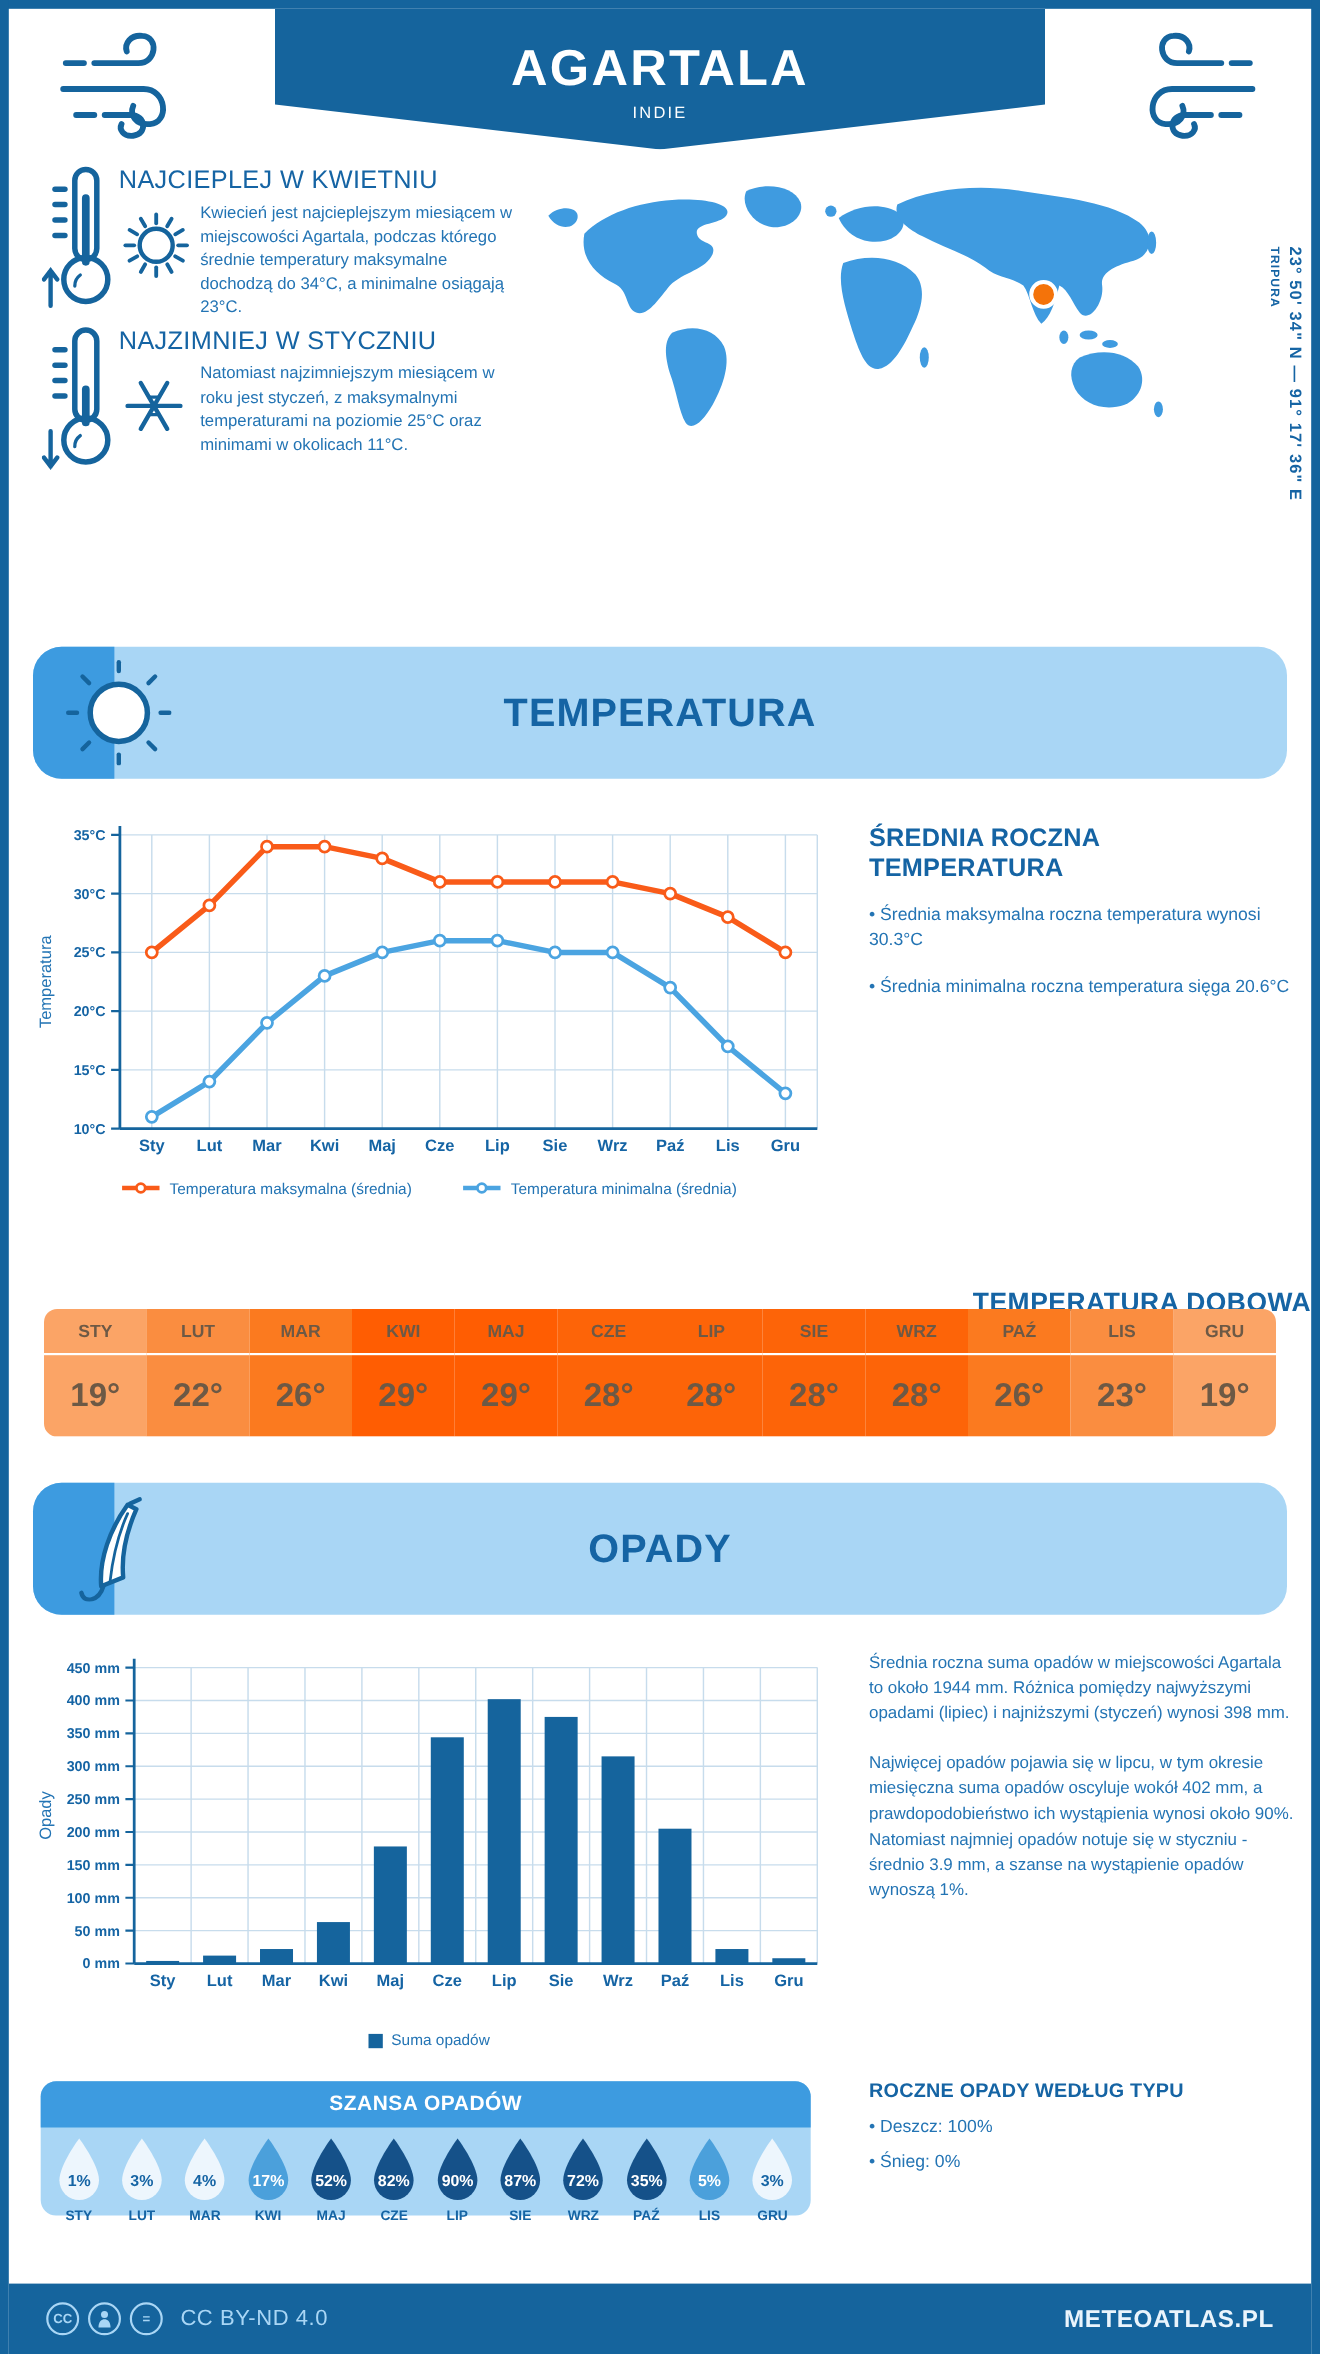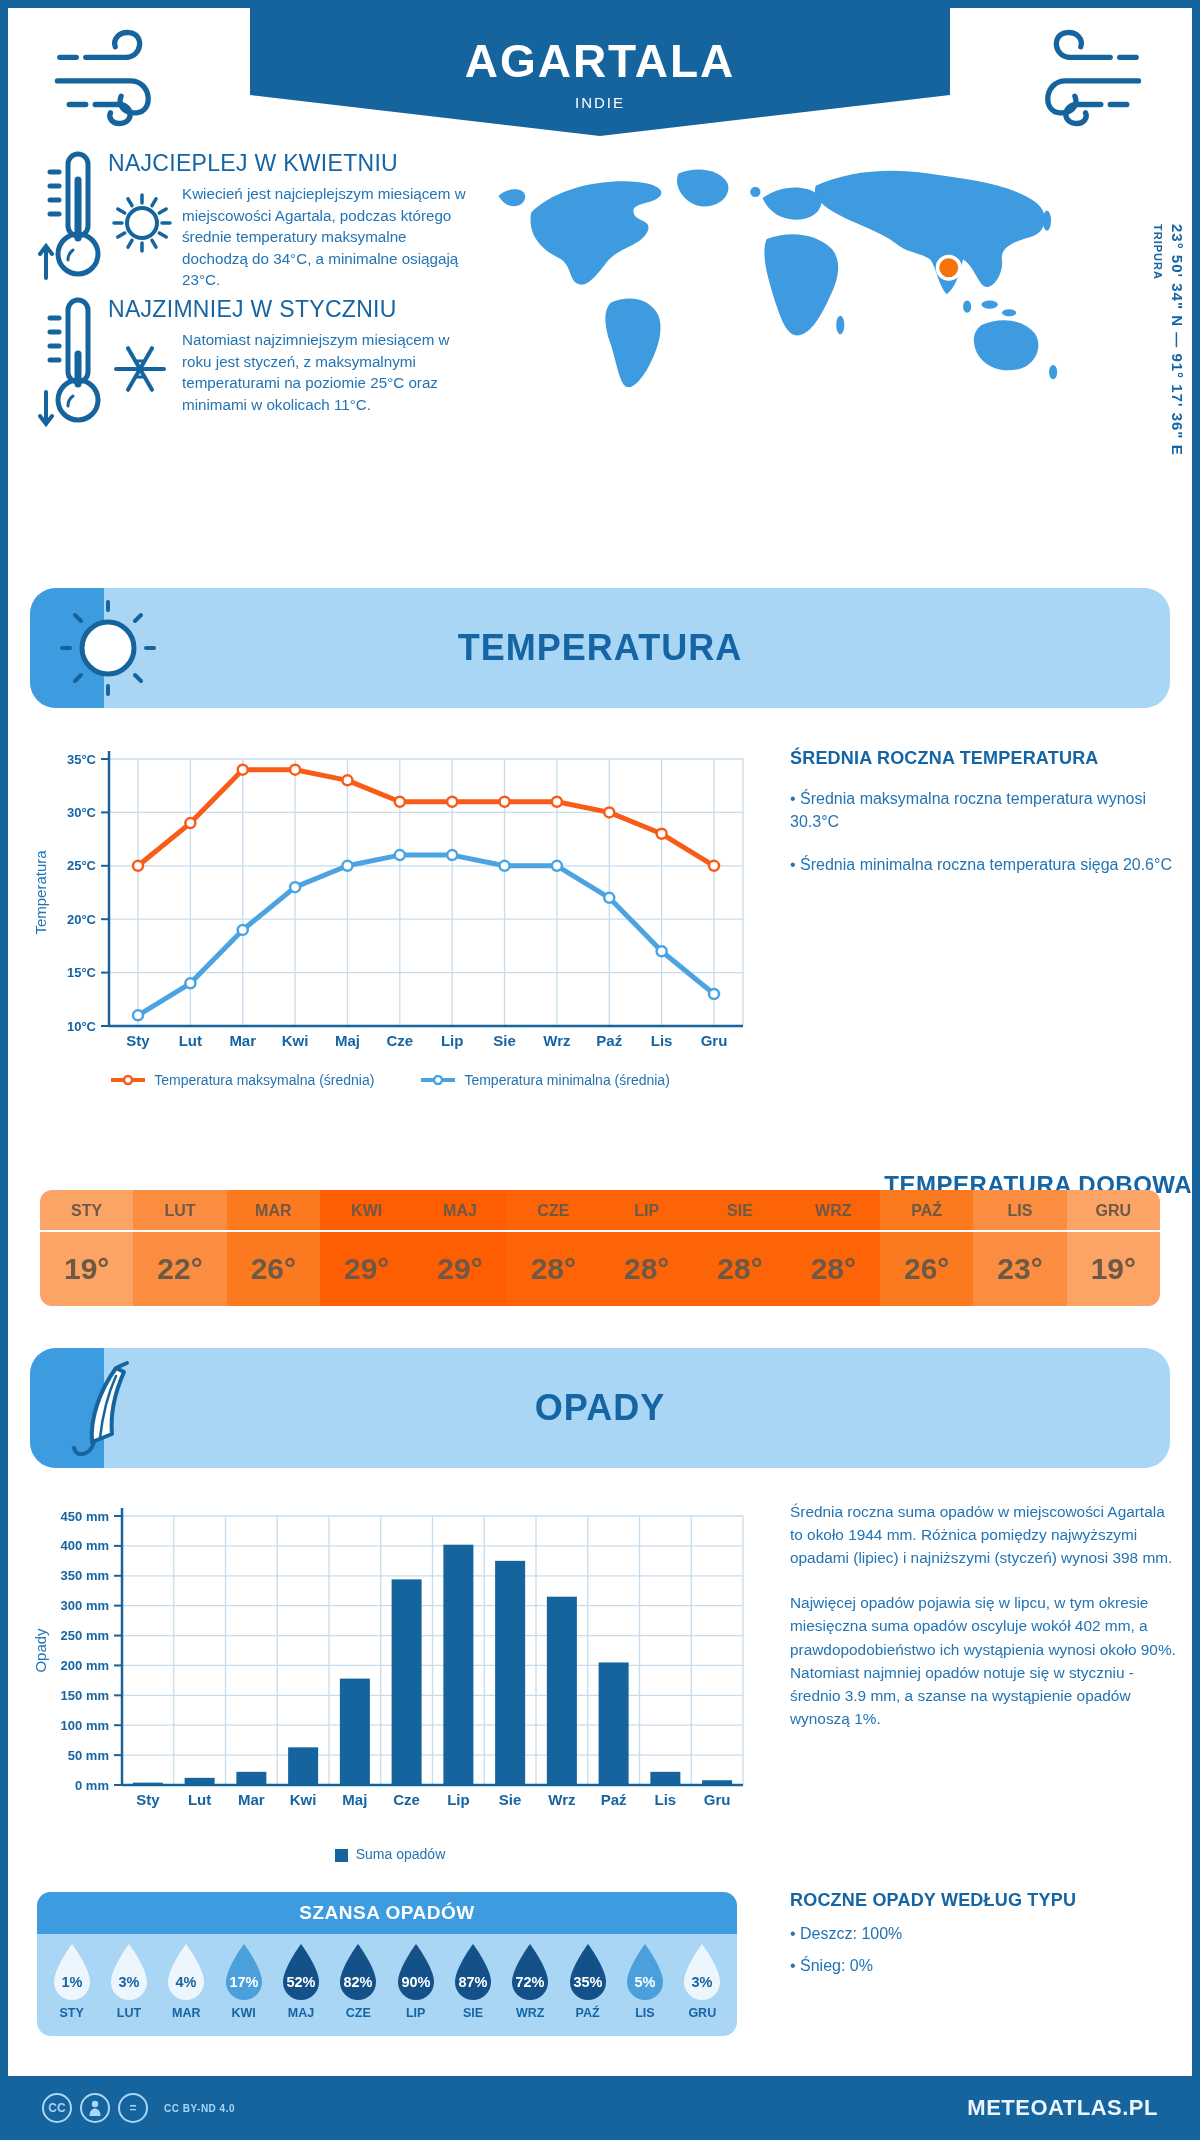--- a/index.html
+++ b/index.html
@@ -46,46 +46,46 @@
   
   .chartbox{position:absolute; left:22px; width:720px;}
   #temp-chart{top:734px; height:320px;}
   #precip-chart{top:1486px; height:330px;}
   .legend-row{position:absolute; left:22px; width:720px; top:1064px; display:flex; justify-content:center; gap:46px;}
   .legend-item{display:flex; align-items:center; gap:8px; font-size:14px; color:var(--body);}
   .bar-legend{position:absolute; left:22px; width:720px; top:1838px; display:flex; justify-content:center; align-items:flex-end; gap:8px; font-size:14px; color:var(--body);}
   .bar-legend .sq{width:13px; height:13px; background:var(--primary); display:inline-block;}
   
   .panel{position:absolute; left:782px; width:388px; color:var(--body);}
-  .panel h3{font-size:18px; font-weight:bold; color:var(--heading); margin:0 0 18px 0; letter-spacing:0.2px;}
+  .panel h3{font-size:23px; font-weight:bold; color:var(--heading); margin:0 0 18px 0; letter-spacing:0.2px;}
   .panel .bullet{font-size:16px; line-height:1.45; margin:0 0 20px 0;}
   .panel .bullet::before{content:"• ";}
   .panel p.para{font-size:15.4px; line-height:1.5; margin:0 0 22px 0;}
   #annual-panel{top:740px;}
   #precip-panel{top:1492px;}
   #raintype-panel{top:1882px;}
   #raintype-panel h3{font-size:18px; margin-bottom:10px;}
   #raintype-panel .bullet{margin:0 0 6px 0; line-height:1.6;}
   
   .daily-heading{position:absolute; left:0; right:0; top:1163px; text-align:right; font-size:24px; font-weight:bold; letter-spacing:0.5px; color:var(--heading);}
   .daily-table{position:absolute; left:32px; top:1182px; width:1120px; height:116px; display:grid; grid-template-columns:repeat(12,1fr); border-radius:12px; overflow:hidden;}
   .t-col{display:flex; flex-direction:column;}
   .t-month{height:42px; line-height:42px; text-align:center; font-size:16px; font-weight:bold; color:var(--tabletext); border-bottom:2px solid #fff;}
   .t-val{flex:1; display:flex; align-items:center; justify-content:center; font-size:30px; font-weight:bold; color:var(--tabletext);}
   
-  .chance{position:absolute; left:29px; top:1884px; width:700px; height:144px; background:var(--panel); border-radius:14px;}
+  .chance{position:absolute; left:29px; top:1884px; width:700px; height:122px; background:var(--panel); border-radius:14px;}
   .chance-header{height:42px; line-height:42px; background:var(--accent); border-radius:14px 14px 0 0; text-align:center; color:#fff; font-size:19px; font-weight:bold; letter-spacing:0.5px;}
   .drops{display:flex; justify-content:space-around; padding:8px 6px 0 6px;}
   .drop-cell{width:52px; text-align:center;}
   .drop-month{font-size:12.5px; font-weight:bold; color:var(--heading); margin-top:2px;}
   
   .footer{position:absolute; left:0; right:0; bottom:0; height:64px; background:var(--primary); display:flex; align-items:center; justify-content:space-between; padding:0 34px;}
   .cc-group{display:flex; align-items:center; gap:8px;}
   .cc-circle{width:30px; height:30px; border:2.5px solid var(--lightblue); border-radius:50%; display:flex; align-items:center; justify-content:center; color:var(--lightblue); font-size:12px; font-weight:bold;}
-  .cc-label{margin-left:8px; font-size:10px; font-weight:bold; letter-spacing:0.5px; color:var(--lightblue);}
+  .cc-label{margin-left:8px; font-size:20px; font-weight:normal; letter-spacing:0.5px; color:var(--lightblue);}
   .brand{font-size:22px; font-weight:bold; letter-spacing:0.5px; color:#EAF4FC;}
   svg text{font-family:"Liberation Sans","DejaVu Sans",sans-serif;}
 </style>
 </head>
 <body>
 
 <div class="page">
 
   <svg class="wind left" viewBox="0 0 130 95" fill="none" stroke="#15649D" stroke-width="4.5" stroke-linecap="round">
     <path d="M8,30 h14"></path>

